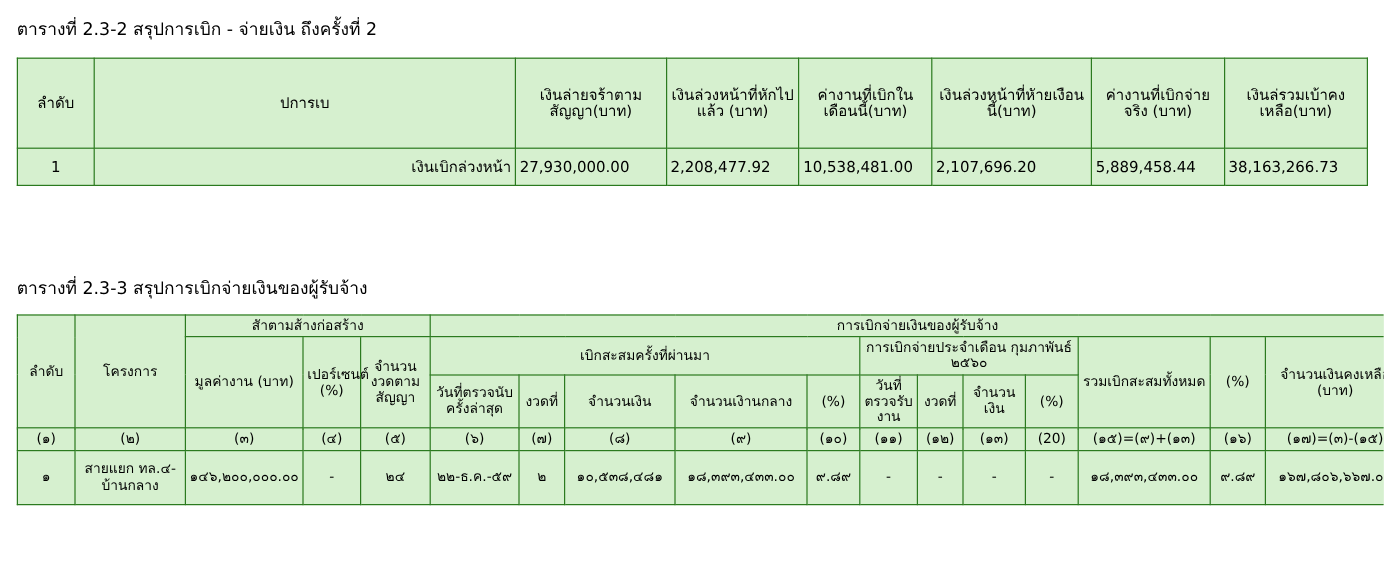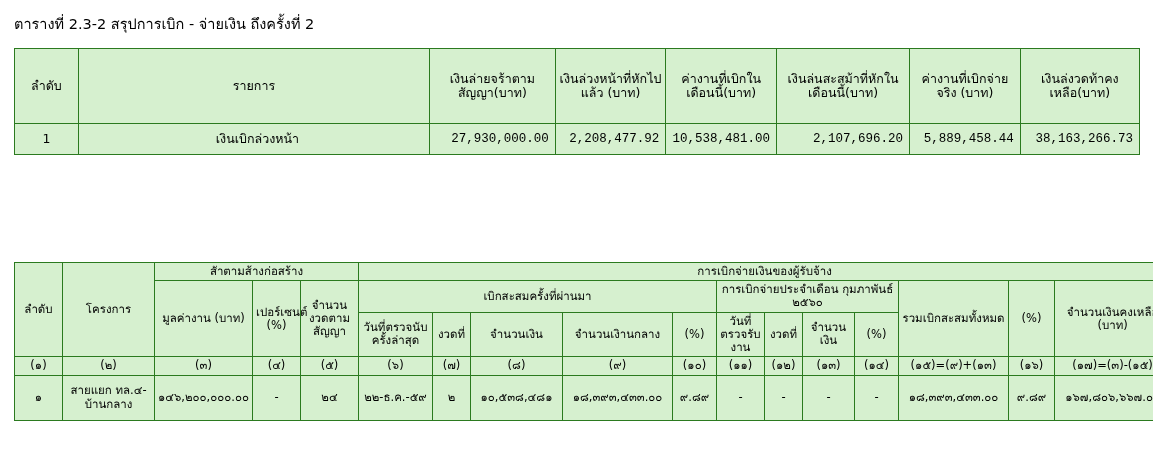--- a/index.html
+++ b/index.html
@@ -60,26 +60,25 @@
     top: 48px;
     width: 1126px;
   }
   #table-1 th {
     height: 70px;
   }
   #table-1 td {
     height: 26px;
   }
   #table-1 .num {
+    text-align: left;
+    padding-right: 6px;
+  }
+  #table-1 .desc {
     text-align: right;
-    padding-right: 6px;
-    font-family: Liberation Mono, monospace;
-  }
-  #table-1 .desc {
-    text-align: center;
     padding-left: 10px;
   }
   
   #table-2 {
     position: absolute;
     left: 14px;
     top: 262px;
     width: 1126px;
   }
   #table-2 th, #table-2 td {
@@ -108,43 +107,44 @@
       <col style="width:118px">
       <col style="width:104px">
       <col style="width:104px">
       <col style="width:125px">
       <col style="width:104px">
       <col style="width:112px">
     </colgroup>
     <thead>
       <tr>
         <th>ลำดับ</th>
-        <th>รายการ</th>
+        <th>ปการเบ</th>
         <th>เงินล่ายจร้าตามสัญญา(บาท)</th>
         <th>เงินล่วงหน้าที่หักไปแล้ว (บาท)</th>
         <th>ค่างานที่เบิกในเดือนนี้(บาท)</th>
-        <th>เงินล่นสะสม้าที่หักในเดือนนี้(บาท)</th>
+        <th>เงินล่วงหน้าที่หัายเงือนนี้(บาท)</th>
         <th>ค่างานที่เบิกจ่ายจริง (บาท)</th>
-        <th>เงินล่งวดท้าคงเหลือ(บาท)</th>
+        <th>เงินล่รวมเบ้าคงเหลือ(บาท)</th>
       </tr>
     </thead>
     <tbody>
       <tr>
         <td>1</td>
         <td class="desc">เงินเบิกล่วงหน้า</td>
         <td class="num">27,930,000.00</td>
         <td class="num">2,208,477.92</td>
         <td class="num">10,538,481.00</td>
         <td class="num">2,107,696.20</td>
         <td class="num">5,889,458.44</td>
         <td class="num">38,163,266.73</td>
       </tr>
     </tbody>
   </table>
 
+  <div id="caption-2" class="caption">ตารางที่ 2.3-3 สรุปการเบิกจ่ายเงินของผู้รับจ้าง</div>
 
   <table id="table-2">
     <colgroup>
       <col style="width:48px">
       <col style="width:92px">
       <col style="width:98px">
       <col style="width:48px">
       <col style="width:58px">
       <col style="width:74px">
       <col style="width:38px">
@@ -195,21 +195,21 @@
         <td>(๔)</td>
         <td>(๕)</td>
         <td>(๖)</td>
         <td>(๗)</td>
         <td>(๘)</td>
         <td>(๙)</td>
         <td>(๑๐)</td>
         <td>(๑๑)</td>
         <td>(๑๒)</td>
         <td>(๑๓)</td>
-        <td>(๑๔)</td>
+        <td>(20)</td>
         <td class="nowrap">(๑๕)=(๙)+(๑๓)</td>
         <td>(๑๖)</td>
         <td class="nowrap">(๑๗)=(๓)-(๑๕)</td>
       </tr>
     </thead>
     <tbody>
       <tr class="datarow">
         <td>๑</td>
         <td>สายแยก ทล.๔-บ้านกลาง</td>
         <td>๑๔๖,๒๐๐,๐๐๐.๐๐</td>

